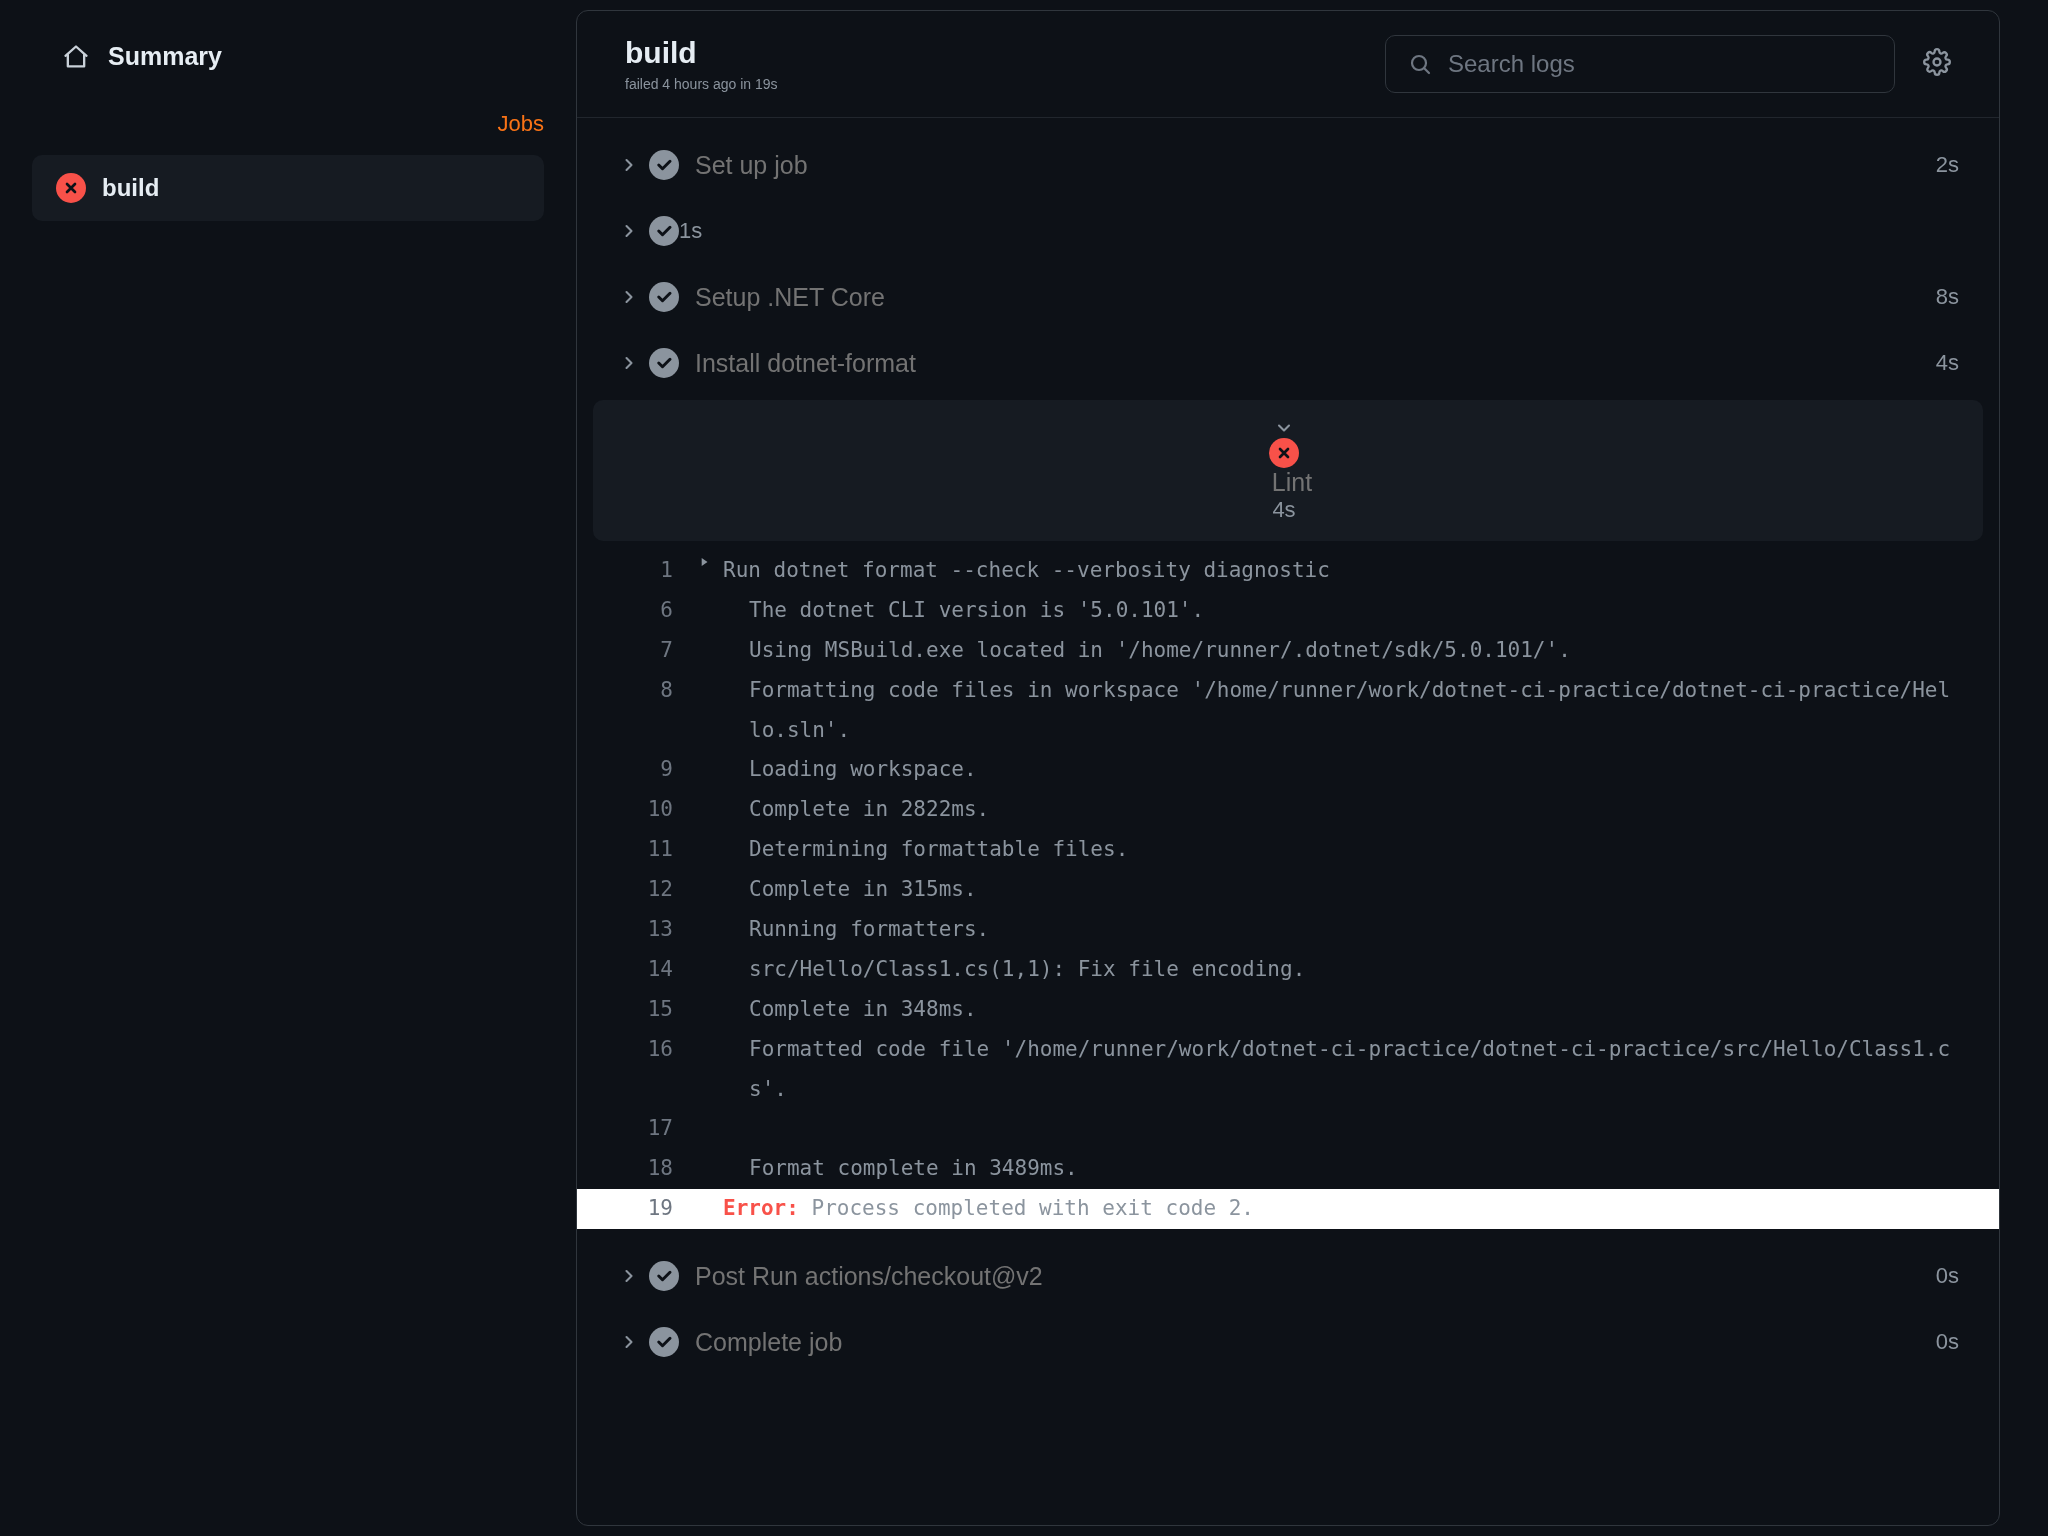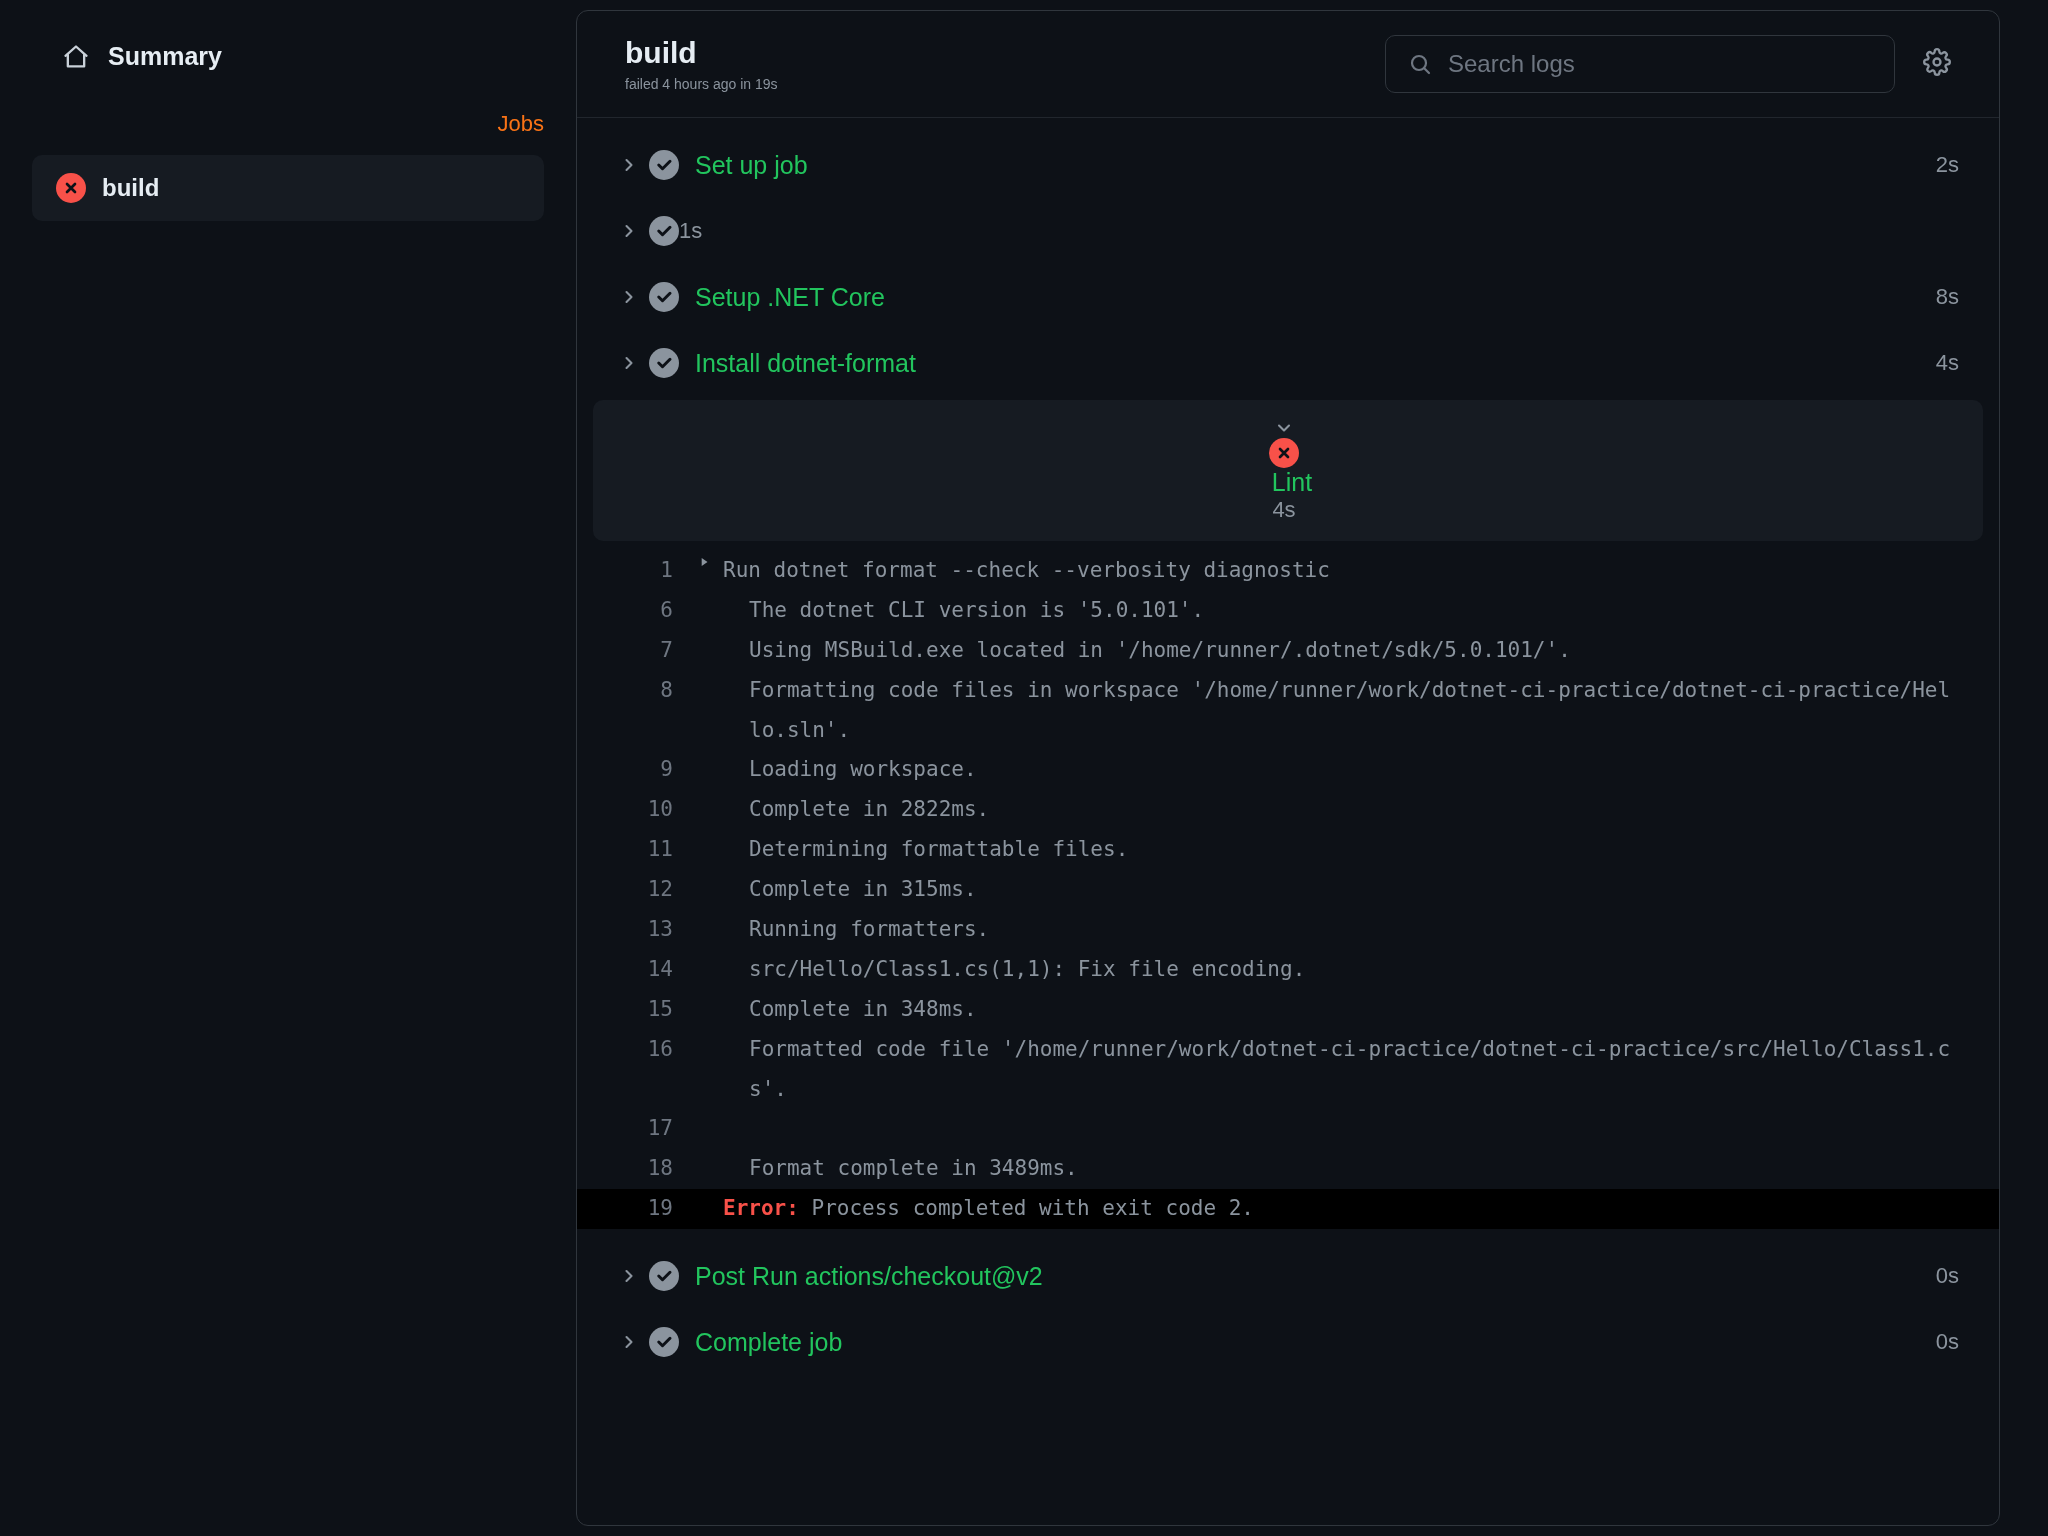--- a/index.html
+++ b/index.html
@@ -153,21 +153,21 @@
   }
   .chev {
     width: 40px;
     display: inline-flex;
     align-items: center;
     justify-content: center;
     color: #8b949e;
   }
   .chev svg { stroke: #8b949e; }
   .step-name {
-    color: #22c55e;
+    color: #737373;
     font-size: 25px;
     margin-left: 16px;
     flex: 1;
   }
   .step-dur {
     color: #8b949e;
     font-size: 22px;
   }
   
   .log-block {
@@ -198,21 +198,21 @@
     justify-content: flex-start;
     padding-top: 4px;
   }
   .log-line .txt {
     color: #8b949e;
     flex: 1;
     white-space: pre-wrap;
     word-break: break-all;
   }
   .log-line .txt.idt { padding-left: 26px; }
-  .log-line.err { background: #000000; }
+  .log-line.err { background: #ffffff; }
   .log-line .err-label {
     color: #f85149;
     font-weight: 700;
   }
 </style>
 </head>
 <body>
 
 <div class="app">
 

